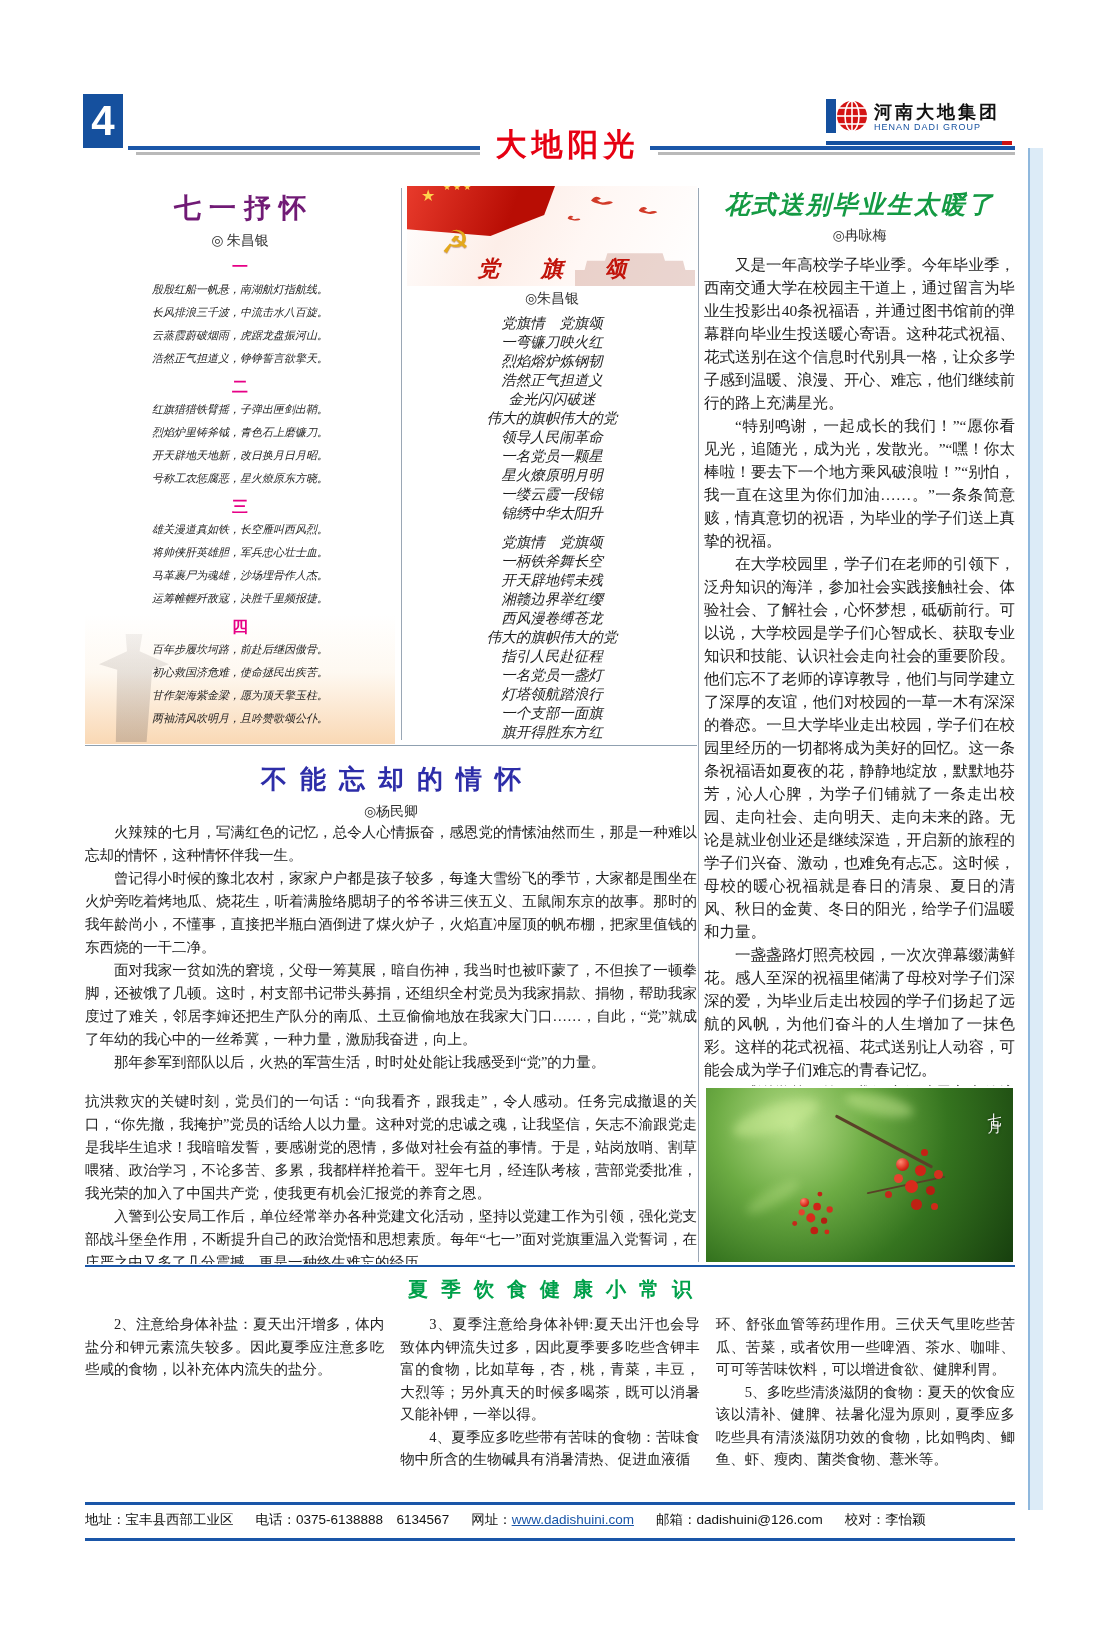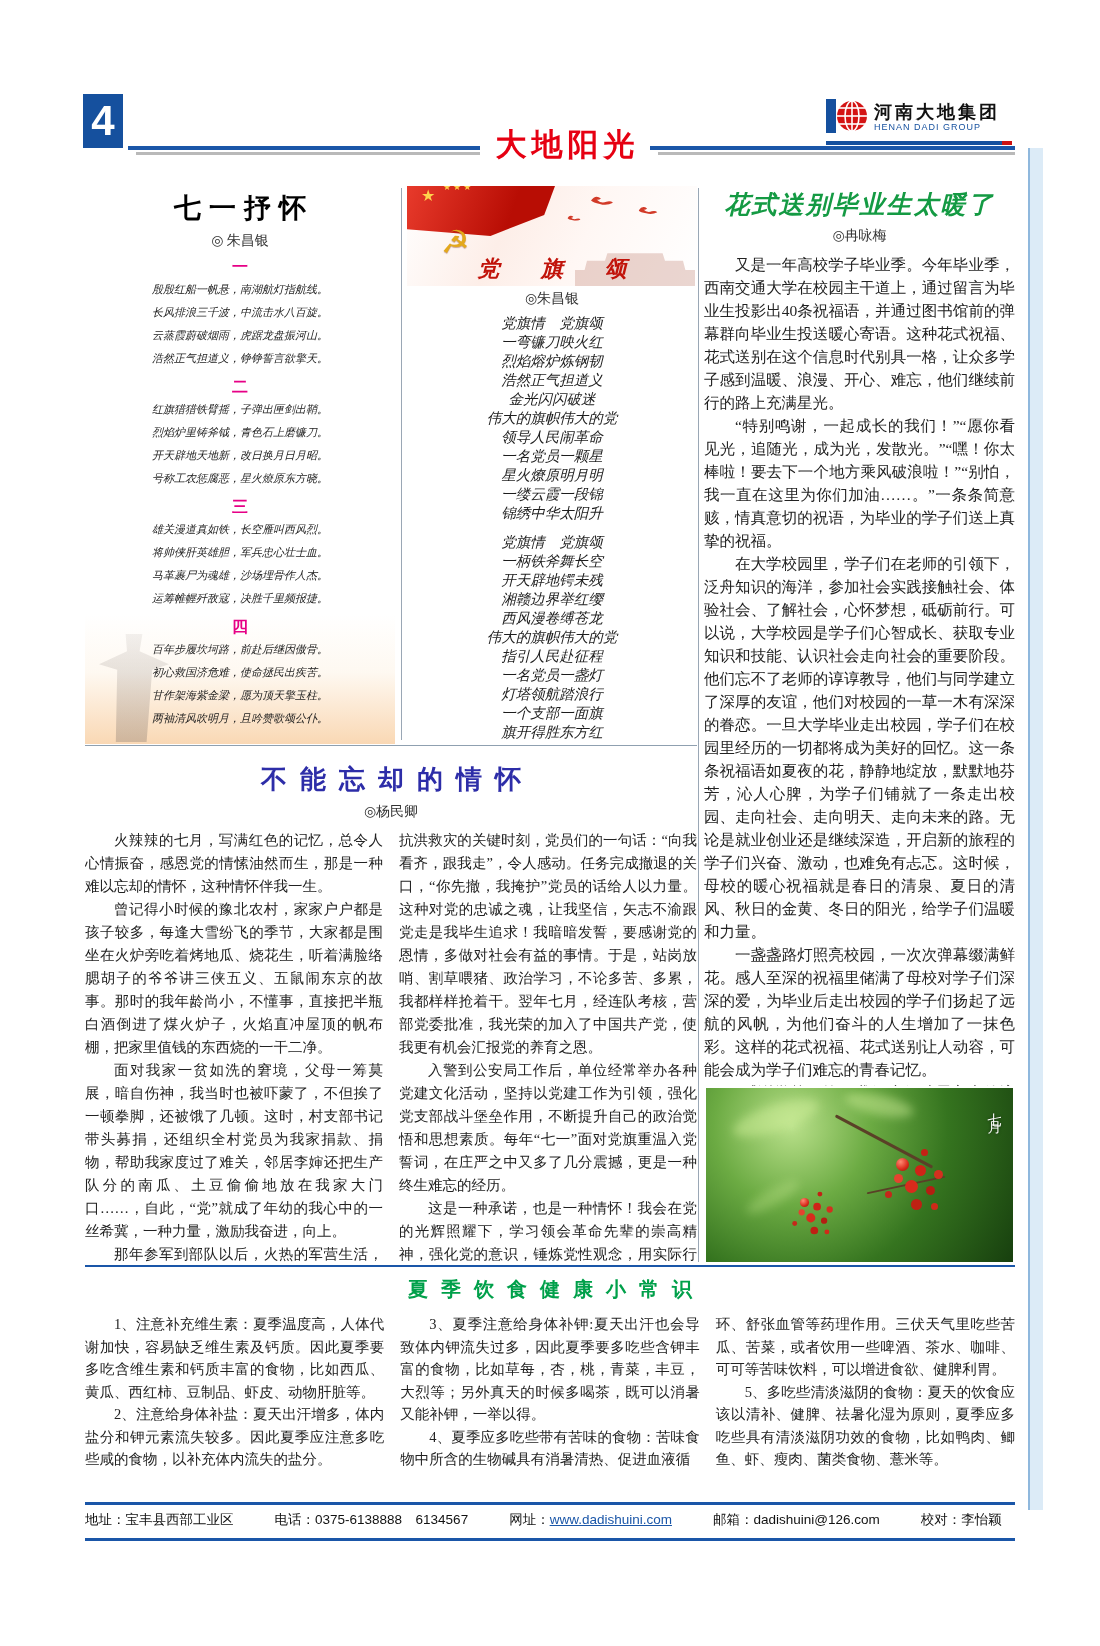--- a/index.html
+++ b/index.html
@@ -31,21 +31,21 @@
   .h1{left:85px;top:745px;width:612px;height:1px;background:#8fa0b0;}
   .h2{left:85px;top:1265px;width:930px;height:2px;background:#1a56a8;}
   .edge-strip{left:1028px;top:148px;width:13px;height:1362px;background:#dcebf7;border-left:2px solid #8fb8dd;}
   
   .poem1{left:85px;top:186px;width:310px;height:558px;overflow:hidden;}
   .poem1 .glow{position:absolute;left:0;right:0;bottom:0;height:130px;
     background:linear-gradient(to top,rgba(246,190,130,.60),rgba(252,232,205,.28) 55%,rgba(255,255,255,0));}
   .poem1 .statue{position:absolute;left:14px;bottom:2px;width:70px;height:108px;opacity:.55;
     background:linear-gradient(to top,rgba(110,100,96,.55),rgba(165,155,148,.25));
     clip-path:polygon(38% 0,62% 0,58% 16%,100% 28%,76% 33%,68% 100%,24% 100%,26% 33%,0 28%,40% 16%);}
-  .poem1 h2{margin:4px 0 0;text-align:center;color:#000000;font-size:27px;
+  .poem1 h2{margin:4px 0 0;text-align:center;color:#701a75;font-size:27px;
             letter-spacing:8px;text-indent:8px;position:relative;}
   .author{text-align:center;font-size:14px;color:#333;margin-top:6px;position:relative;}
   .stanza{margin-top:6px;position:relative;}
   .marker{text-align:center;color:#e60086;font-weight:bold;font-size:16px;line-height:22px;}
   .pl{font-size:11px;line-height:23px;font-style:italic;text-align:center;color:#1d1d1d;}
   
   .poem2{left:407px;top:186px;width:290px;height:558px;overflow:hidden;}
   .flag-art{position:relative;width:290px;height:100px;overflow:hidden;
     background:linear-gradient(115deg,#fff 0%,#fdeee8 35%,#fff7f4 60%,#fff 100%);}
   .flag{position:absolute;left:-14px;top:-16px;width:168px;height:66px;
@@ -79,34 +79,34 @@
     box-shadow:18px 6px 0 -1px #cf2317,9px 22px 0 0 #d92b1c,28px 26px 0 -2px #b51e12,
       -4px 14px 0 -2px #e4432f,22px -12px 0 -3px #c42115,36px 10px 0 -2px #d3301f,
       14px 40px 0 -1px #bf2013,32px 42px 0 -3px #d02a19,-14px 30px 0 -3px #c5281a;}
   .berries2{left:30%;top:62%;transform:scale(.7);}
   .photo-caption{position:absolute;right:10px;top:14px;writing-mode:vertical-rl;color:#fff;
     font-size:14px;letter-spacing:8px;text-shadow:0 0 3px rgba(0,0,0,.6);}
   
   .article2{left:85px;top:750px;width:612px;height:514px;overflow:hidden;}
   .article2 h2{margin:12px 0 0;text-align:center;color:#2d2da8;font-weight:bold;font-size:26px;
                letter-spacing:13px;text-indent:13px;}
-  .cols{display:flex;gap:16px;margin-top:8px;}
+  .cols{display:flex;gap:16px;flex-direction:column;}
   .col{flex:1;}
   .article2 p{margin:0;font-size:14.5px;line-height:23px;text-align:justify;text-indent:2em;color:#222;}
   .cont > p:first-child{text-indent:0;}
   
   .health{left:85px;top:1274px;width:930px;height:228px;overflow:hidden;}
   .health h2{margin:2px 0 0;text-align:center;color:#00a04a;font-weight:bold;
     font-family:"Liberation Sans","DejaVu Sans",sans-serif;font-size:20px;letter-spacing:13px;text-indent:13px;}
   .cols3{display:flex;gap:16px;margin-top:10px;}
   .health p{margin:0;font-size:14.5px;line-height:22.5px;text-align:justify;text-indent:2em;color:#222;}
   
   .fline{left:85px;width:930px;height:3px;background:#1a56a8;}
   .fl-top{top:1502px;} .fl-bot{top:1538px;}
-  .footer{left:85px;top:1511px;width:930px;display:flex;gap:41px;align-items:center;
+  .footer{left:85px;top:1511px;width:930px;display:flex;gap:22px;align-items:center;
     font-family:"Liberation Sans","DejaVu Sans",sans-serif;font-size:13.5px;color:#111;}
   .footer a{color:#1a56a8;text-decoration:underline;}
   .globe-svg{display:block;}
 </style>
 </head>
 <body>
 
 <div class="abs pagenum">4</div>
 <div class="abs rule-left">
     <div class="hrule-b"></div>
@@ -274,21 +274,20 @@
         <p>入警到公安局工作后，单位经常举办各种党建文化活动，坚持以党建工作为引领，强化党支部战斗堡垒作用，不断提升自己的政治觉悟和思想素质。每年“七一”面对党旗重温入党誓词，在庄严之中又多了几分震撼，更是一种终生难忘的经历。</p>
         <p>这是一种承诺，也是一种情怀！我会在党的光辉照耀下，学习领会革命先辈的崇高精神，强化党的意识，锤炼党性观念，用实际行动为党旗增光添彩，为党旗凝聚最美的一抹红色，飘扬出盛世的风采!</p>
       </div>
   </div>
 </section>
 
 <section class="abs health">
   <h2>夏季饮食健康小常识</h2>
   <div class="cols3">
     <div class="col">
-        <p>1、注意补充维生素：夏季温度高，人体代谢加快，容易缺乏维生素及钙质。因此夏季要多吃含维生素和钙质丰富的食物，比如西瓜、黄瓜、西红柿、豆制品、虾皮、动物肝脏等。</p>
         <p>2、注意给身体补盐：夏天出汗增多，体内盐分和钾元素流失较多。因此夏季应注意多吃些咸的食物，以补充体内流失的盐分。</p>
       </div>
     <div class="col">
         <p>3、夏季注意给身体补钾:夏天出汗也会导致体内钾流失过多，因此夏季要多吃些含钾丰富的食物，比如草每，杏，桃，青菜，丰豆，大烈等；另外真天的时候多喝茶，既可以消暑又能补钾，一举以得。</p>
         <p>4、夏季应多吃些带有苦味的食物：苦味食物中所含的生物碱具有消暑清热、促进血液循</p>
       </div>
     <div class="col cont">
         <p>环、舒张血管等药理作用。三伏天气里吃些苦瓜、苦菜，或者饮用一些啤酒、茶水、咖啡、可可等苦味饮料，可以增进食欲、健脾利胃。</p>
         <p>5、多吃些清淡滋阴的食物：夏天的饮食应该以清补、健脾、祛暑化湿为原则，夏季应多吃些具有清淡滋阴功效的食物，比如鸭肉、鲫鱼、虾、瘦肉、菌类食物、薏米等。</p>
       </div>

